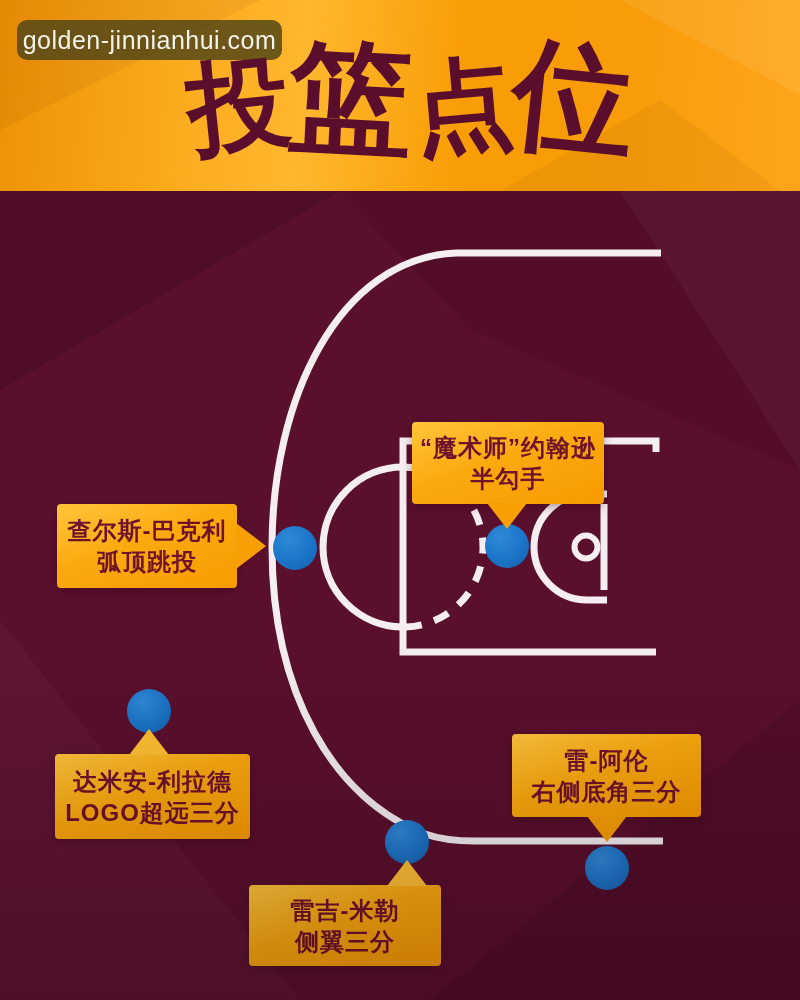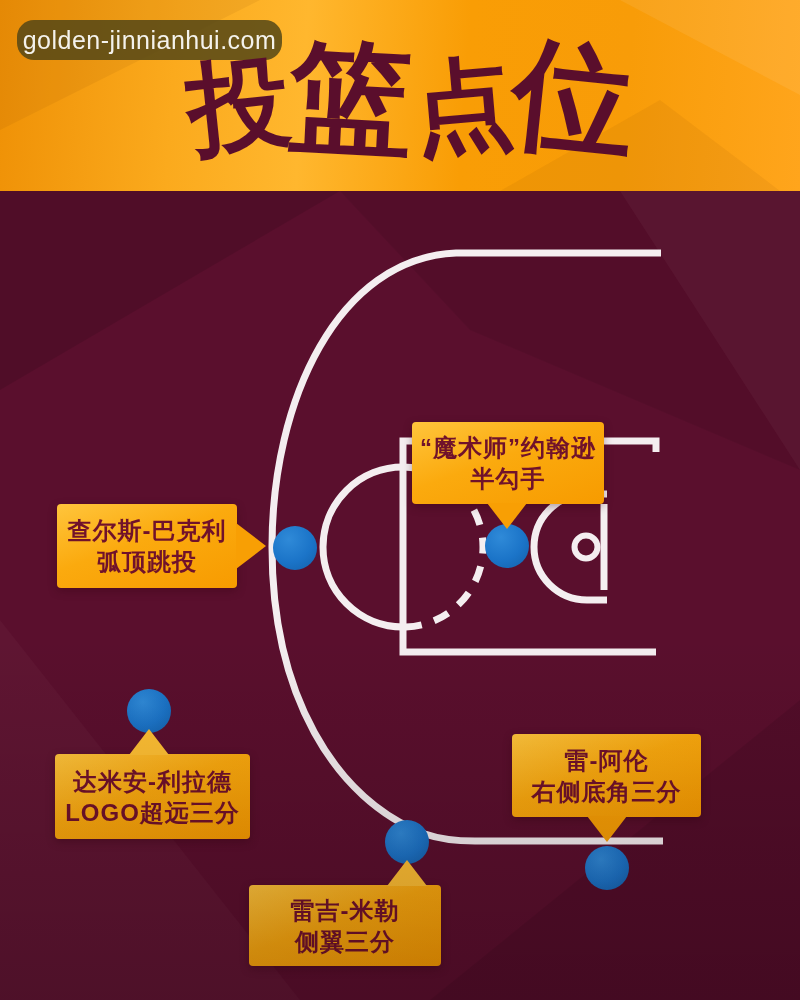--- a/index.html
+++ b/index.html
@@ -11,21 +11,21 @@
   
   #bg-facets{position:absolute;inset:0;width:800px;height:1000px;}
   
   #banner{
     position:absolute;left:0;top:0;width:800px;height:191px;
     background:linear-gradient(94deg,#ef9106 0%,#fbaa1d 22%,#ffb72e 38%,#f99d05 58%,#f89c08 78%,#ffa51c 100%);
   }
   #banner svg{position:absolute;inset:0;}
   #watermark{
     position:absolute;left:17px;top:20px;width:265px;height:40px;
-    background:rgba(84,70,22,0.85);border-radius:17px;
+    background:rgba(84,70,22,0.85);border-radius:10px;
     display:flex;align-items:center;justify-content:center;
   }
   #watermark span{color:#f4f2ec;font-size:25px;letter-spacing:.5px;}
   #title{
     position:absolute;left:196px;top:24px;width:430px;height:150px;
     display:flex;align-items:center;justify-content:center;
     color:#5a0e2c;font-weight:900;line-height:1;
   }
   #title .ch{display:inline-block;}
   #title .c0{font-size:102px;transform:rotate(-6deg) translateY(7px);}

